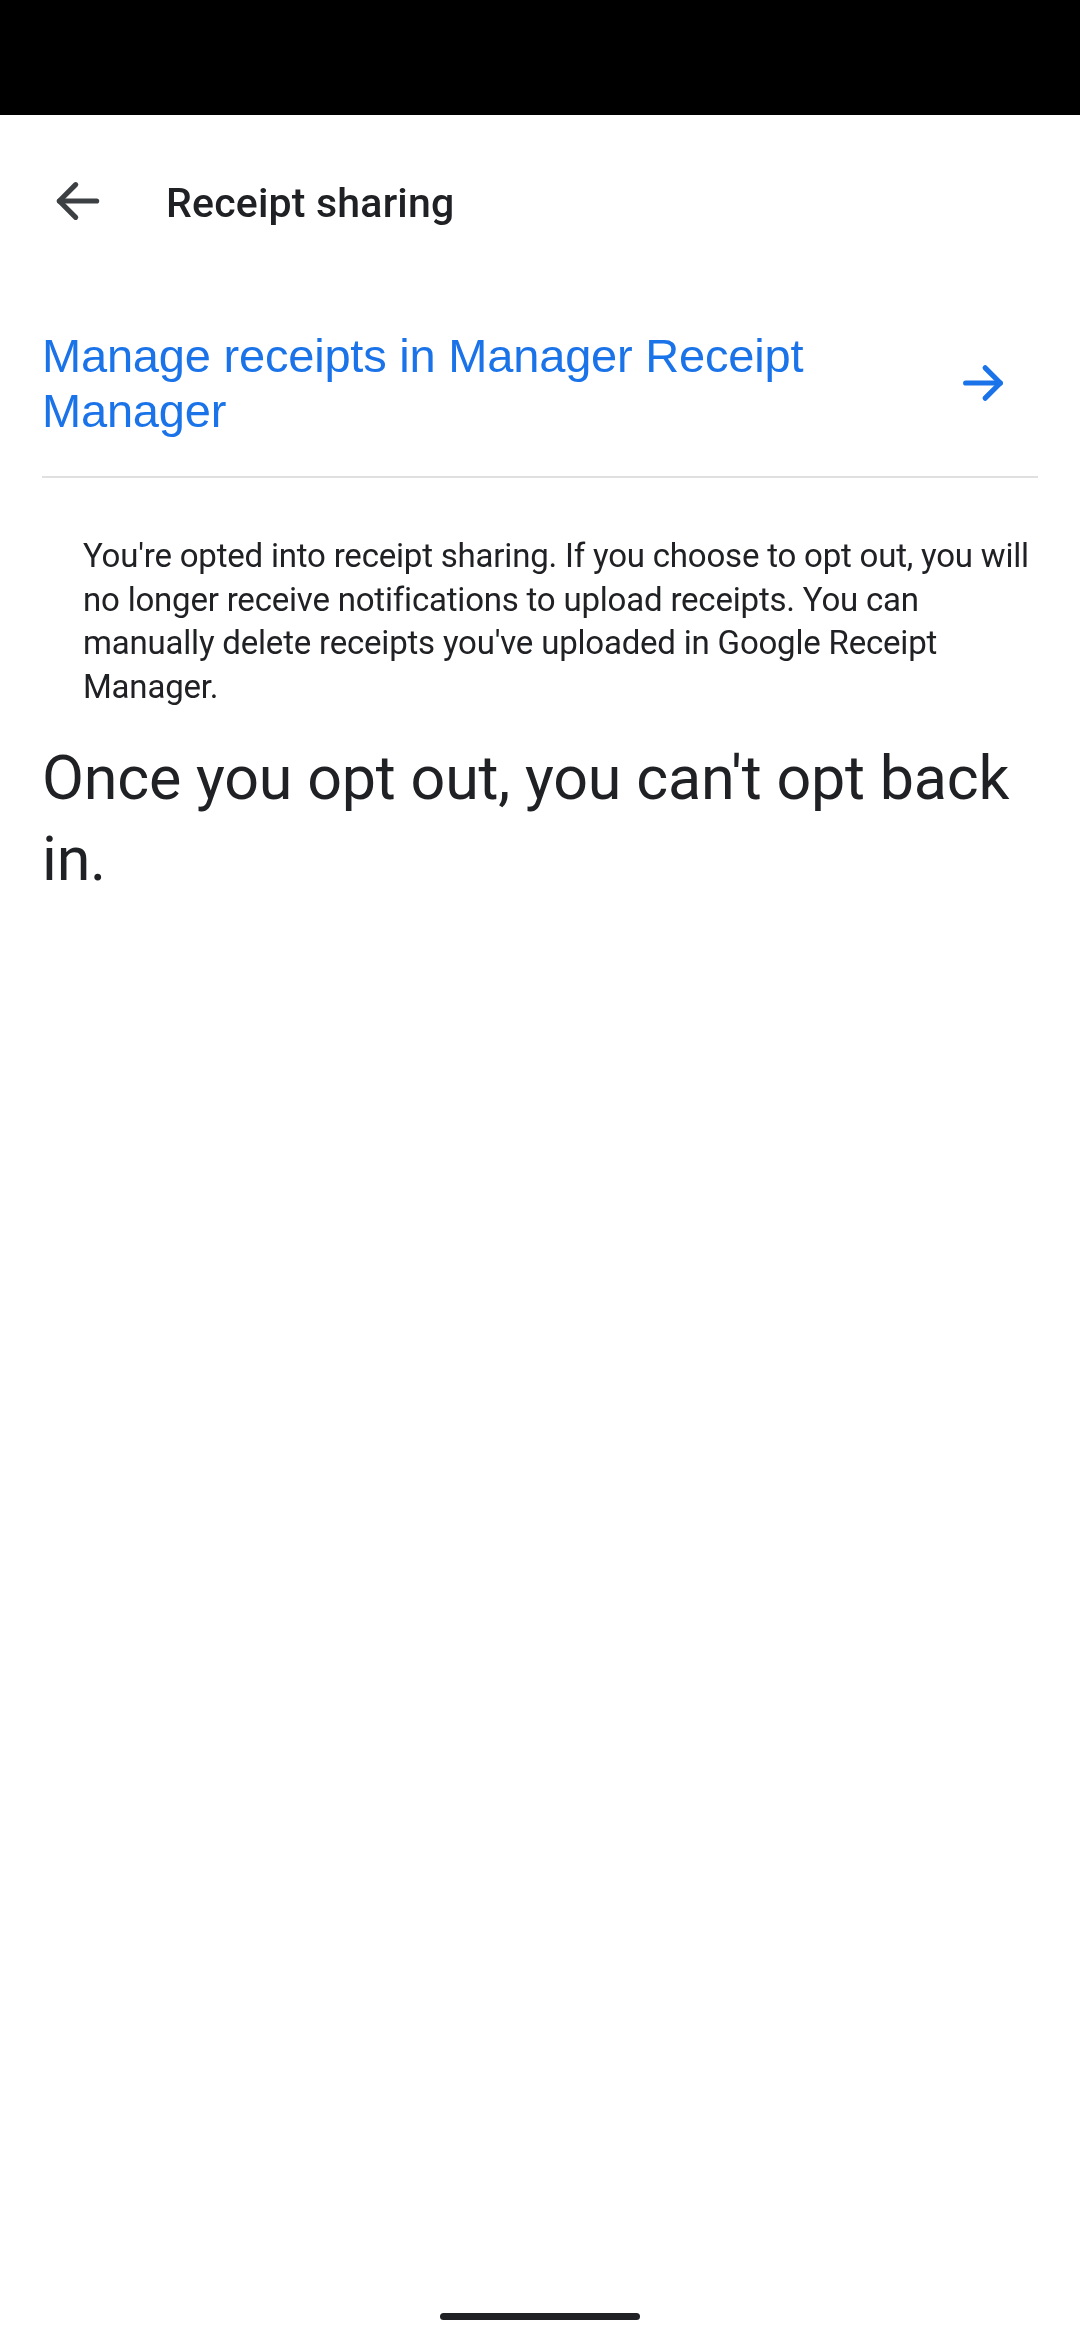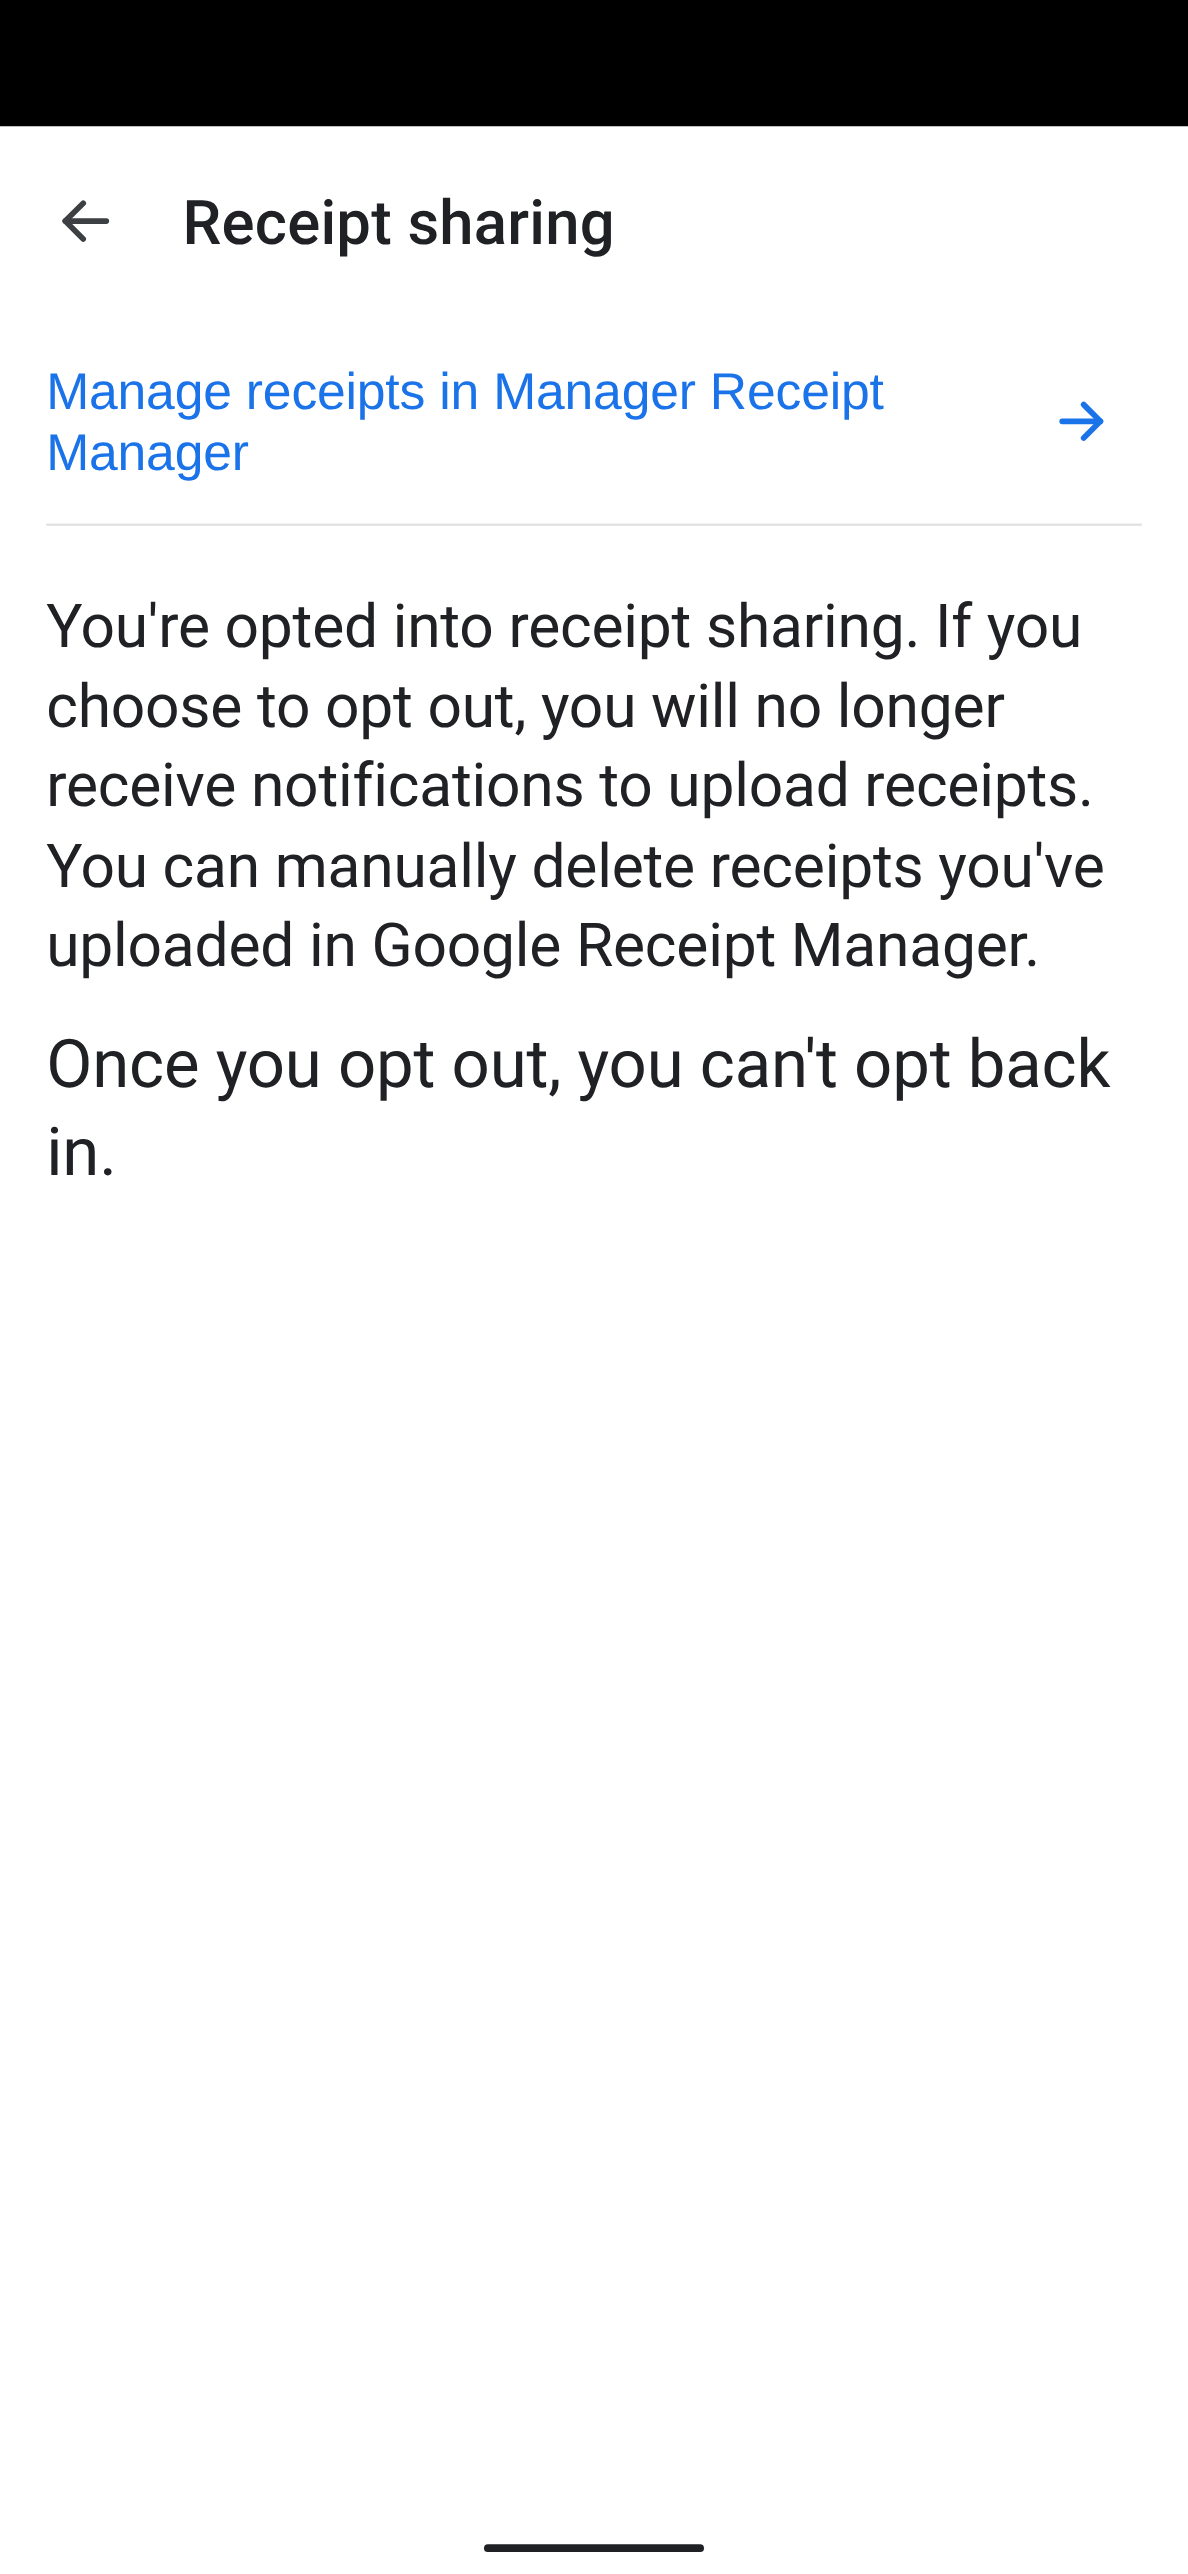--- a/index.html
+++ b/index.html
@@ -34,21 +34,21 @@
     justify-content: center;
     background: transparent;
     border: none;
     cursor: pointer;
   }
   .back-button svg {
     width: 56px;
     height: 56px;
   }
   .app-title {
-    font-size: 56px;
+    font-size: 41px;
     font-weight: 500;
     color: #202124;
     margin-left: 52px;
     letter-spacing: 0.2px;
   }
   .content {
     padding: 0 42px;
   }
   .manage-link {
     display: flex;
@@ -76,24 +76,25 @@
     justify-content: center;
   }
   .arrow-right-wrap svg {
     width: 52px;
     height: 52px;
   }
   .desc-block {
     padding-top: 56px;
   }
   .desc-text {
-    font-size: 55px;
+    font-size: 33px;
     line-height: 1.32;
     color: #202124;
     letter-spacing: -0.2px;
+    margin-left: 41px;
   }
   .desc-text-2 {
     font-size: 61px;
     line-height: 1.32;
     color: #202124;
     margin-top: 30px;
     letter-spacing: -0.2px;
   }
   .opt-out-button {
     margin-top: 98px;

